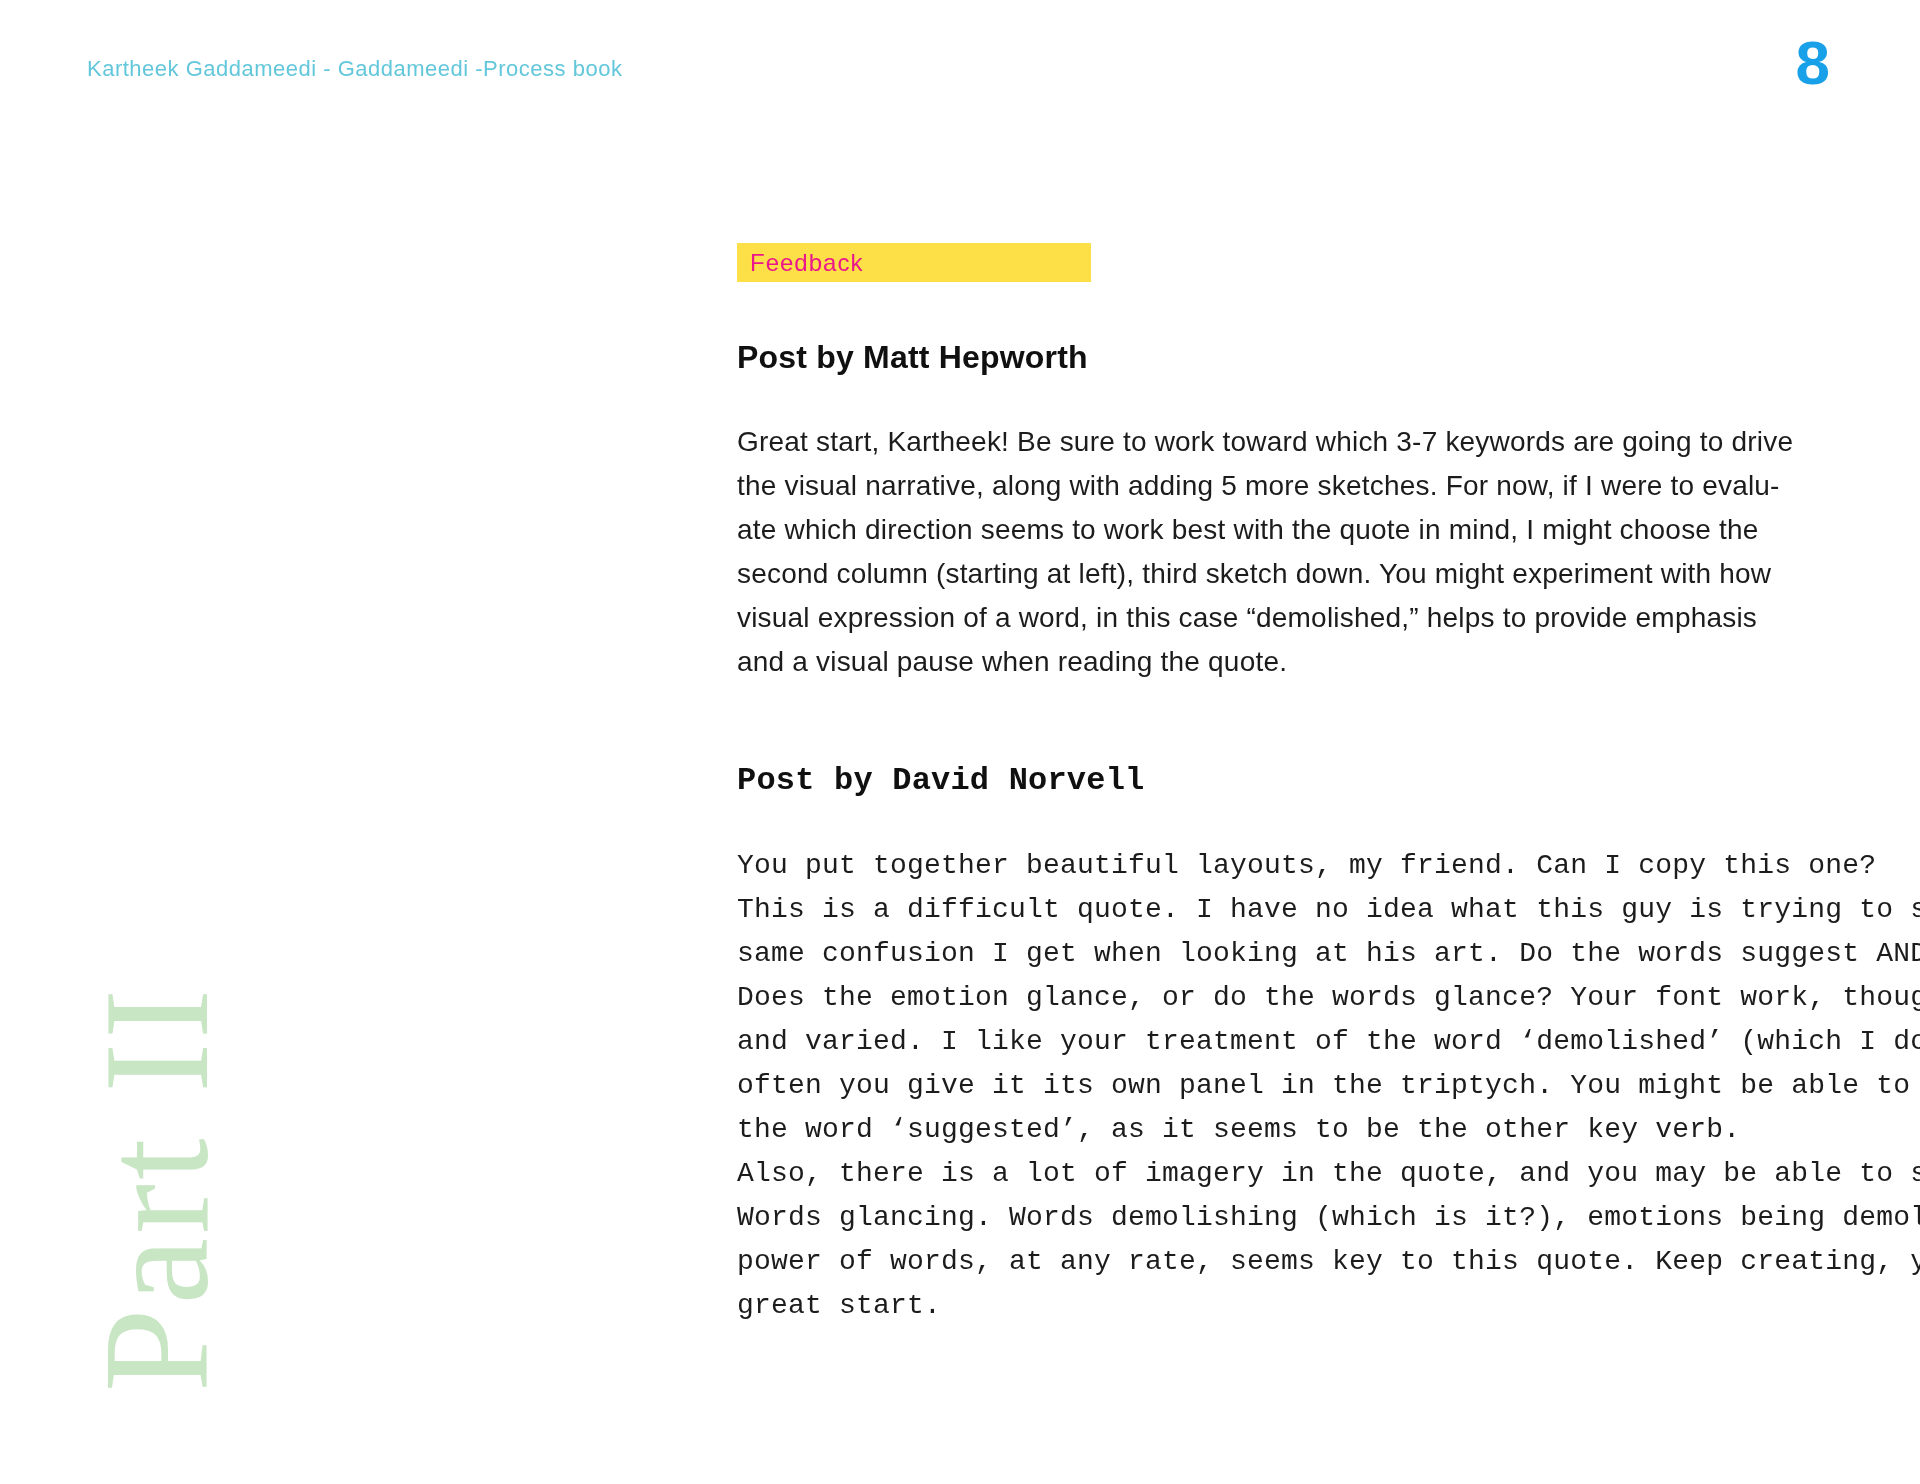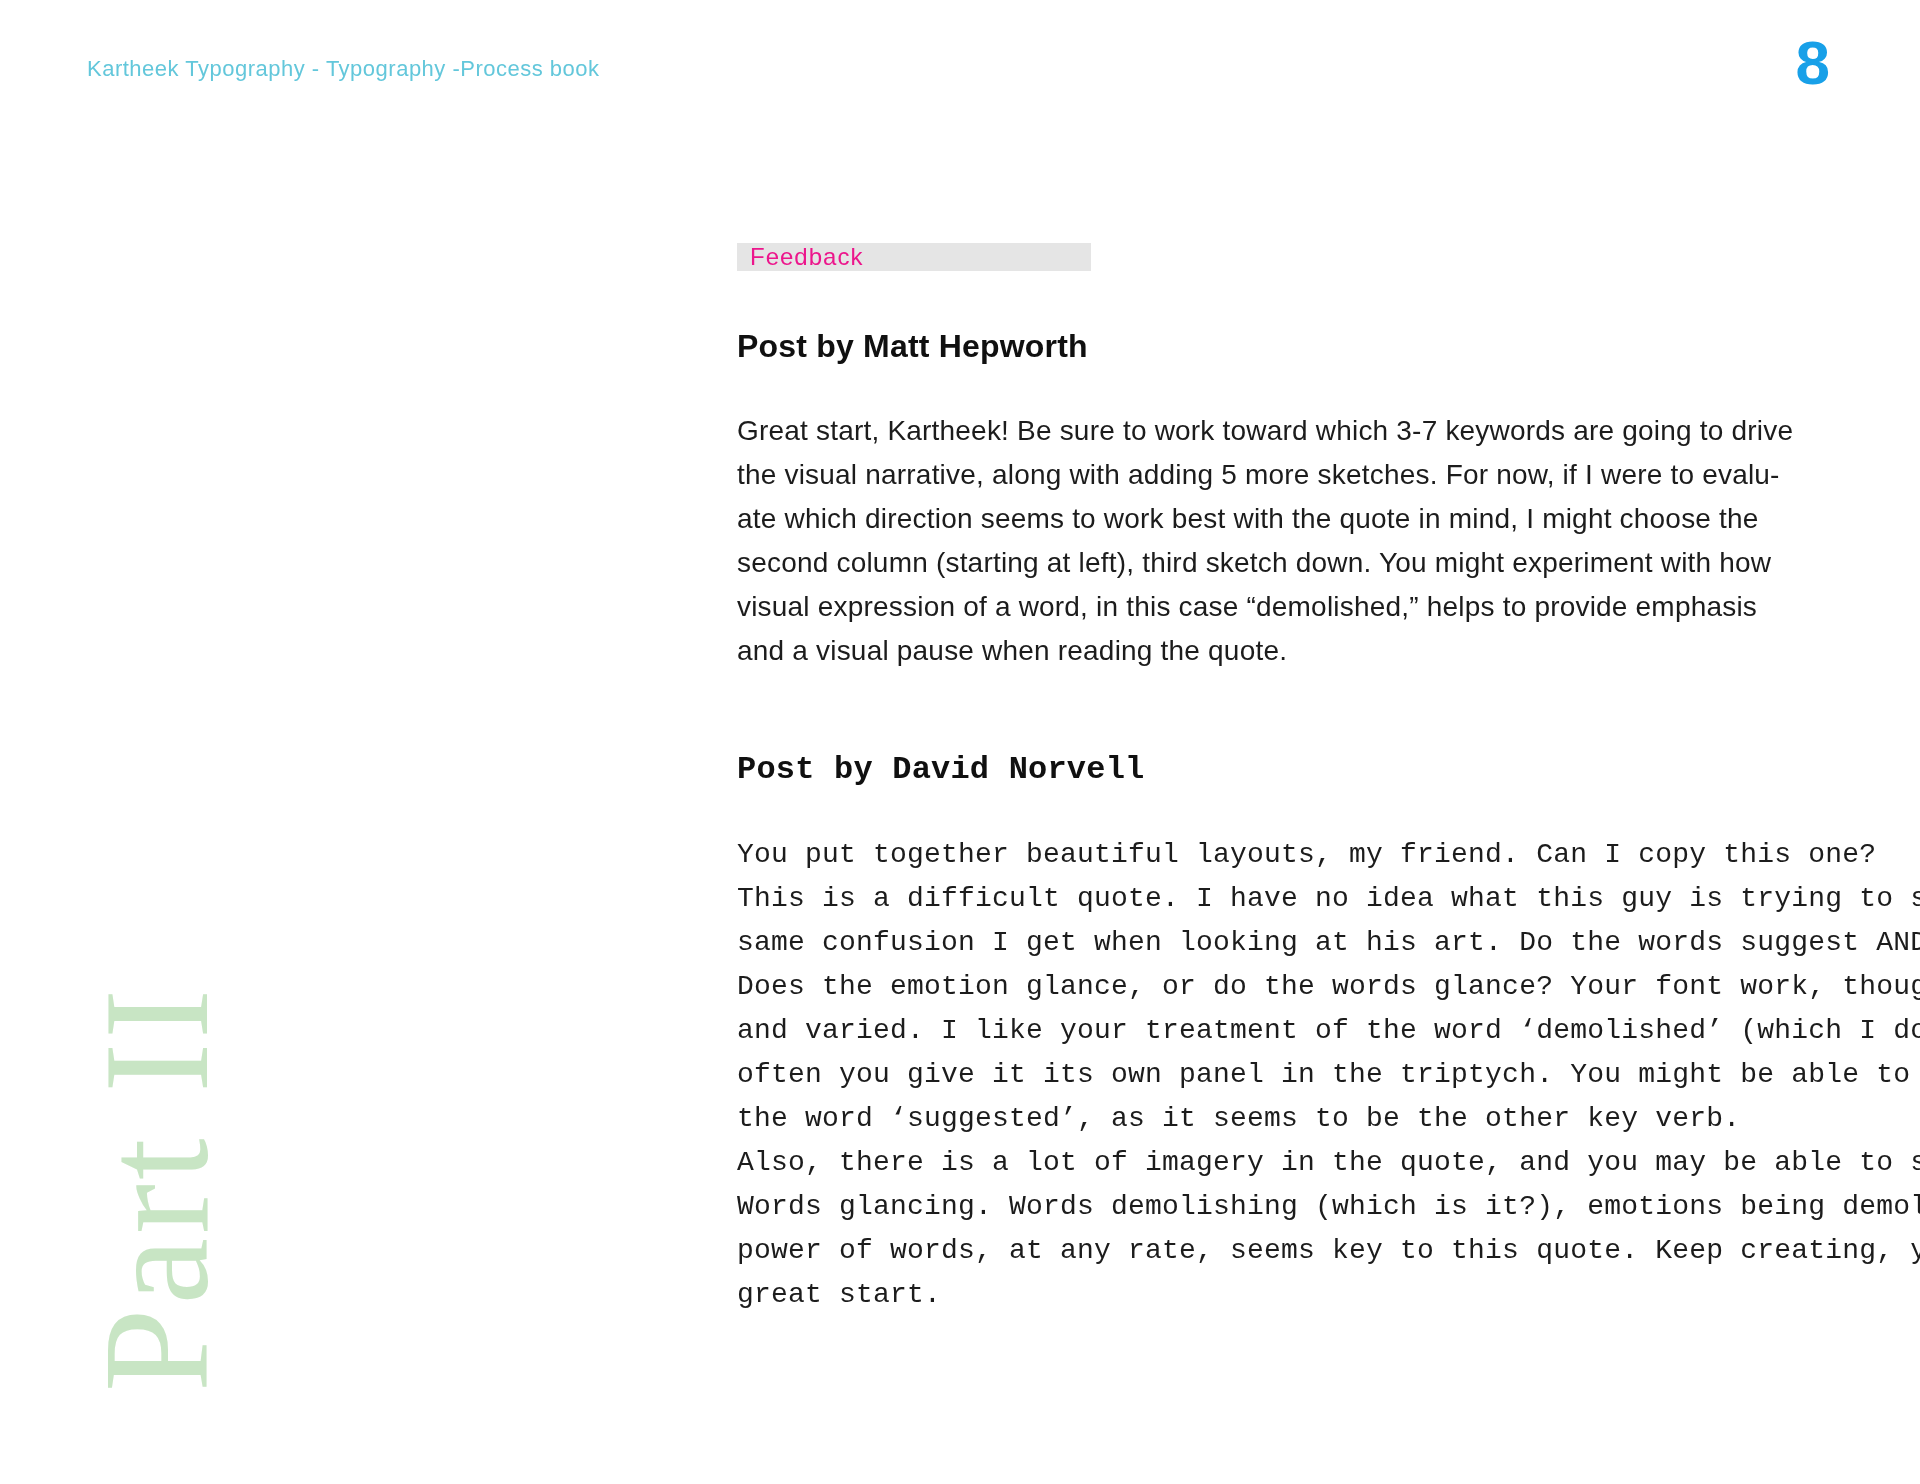--- a/index.html
+++ b/index.html
@@ -48,22 +48,22 @@
     white-space: nowrap;
   }
   .content {
     position: absolute;
     left: 737px;
     top: 243px;
     width: 1104px;
   }
   .banner {
     width: 354px;
-    height: 28px;
-    background: #e5e5e5;
+    height: 39px;
+    background: #fde047;
     display: flex;
     align-items: center;
   }
   .banner-label {
     font-size: 24px;
     color: #ec168c;
     padding-left: 13px;
     letter-spacing: 1px;
     font-weight: 400;
   }
@@ -84,21 +84,21 @@
     letter-spacing: 0.2px;
   }
   .post-first  { margin-top: 58px; }
   .post-second { margin-top: 80px; font-family: Liberation Mono, monospace; }
 </style>
 </head>
 <body>
 
 <div class="page">
 
-  <span class="header-title">Kartheek Typography - Typography -Process book</span>
+  <span class="header-title">Kartheek Gaddameedi - Gaddameedi -Process book</span>
 
   <span class="page-number">8</span>
 
   <div class="part-label">Part II</div>
 
   <main class="content">
 
     <div class="banner">
       <span class="banner-label">Feedback</span>
     </div>

